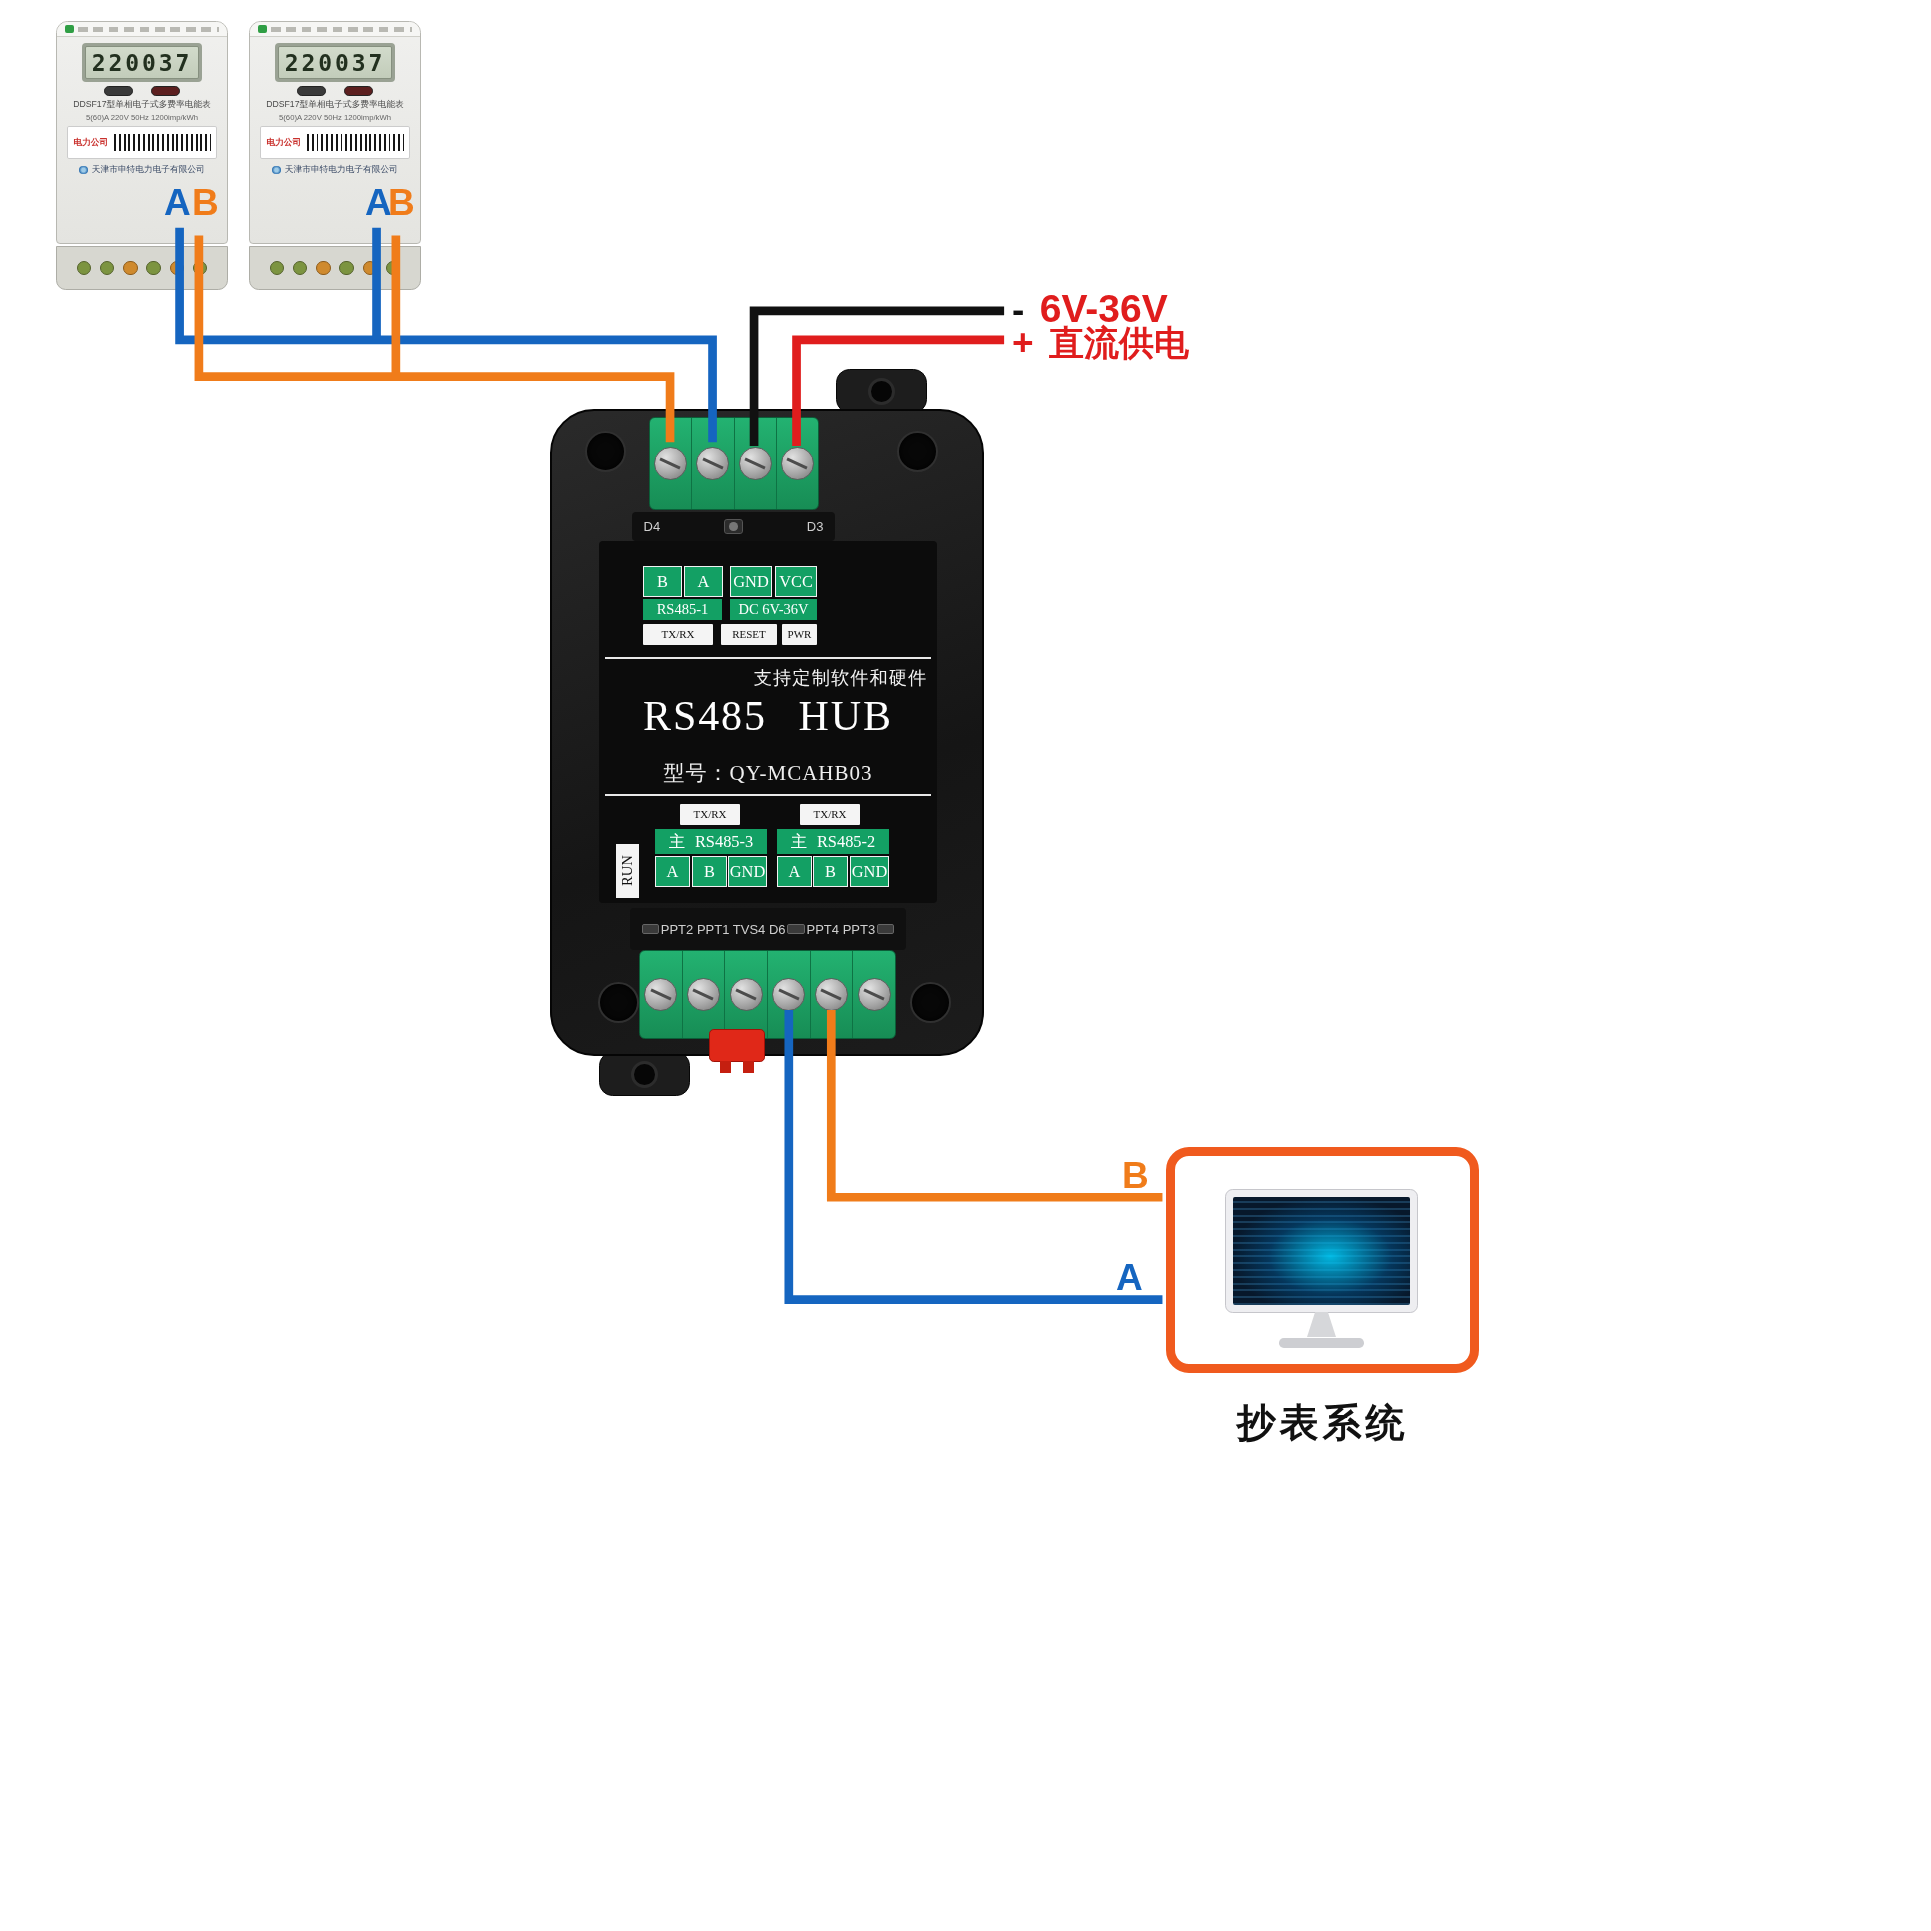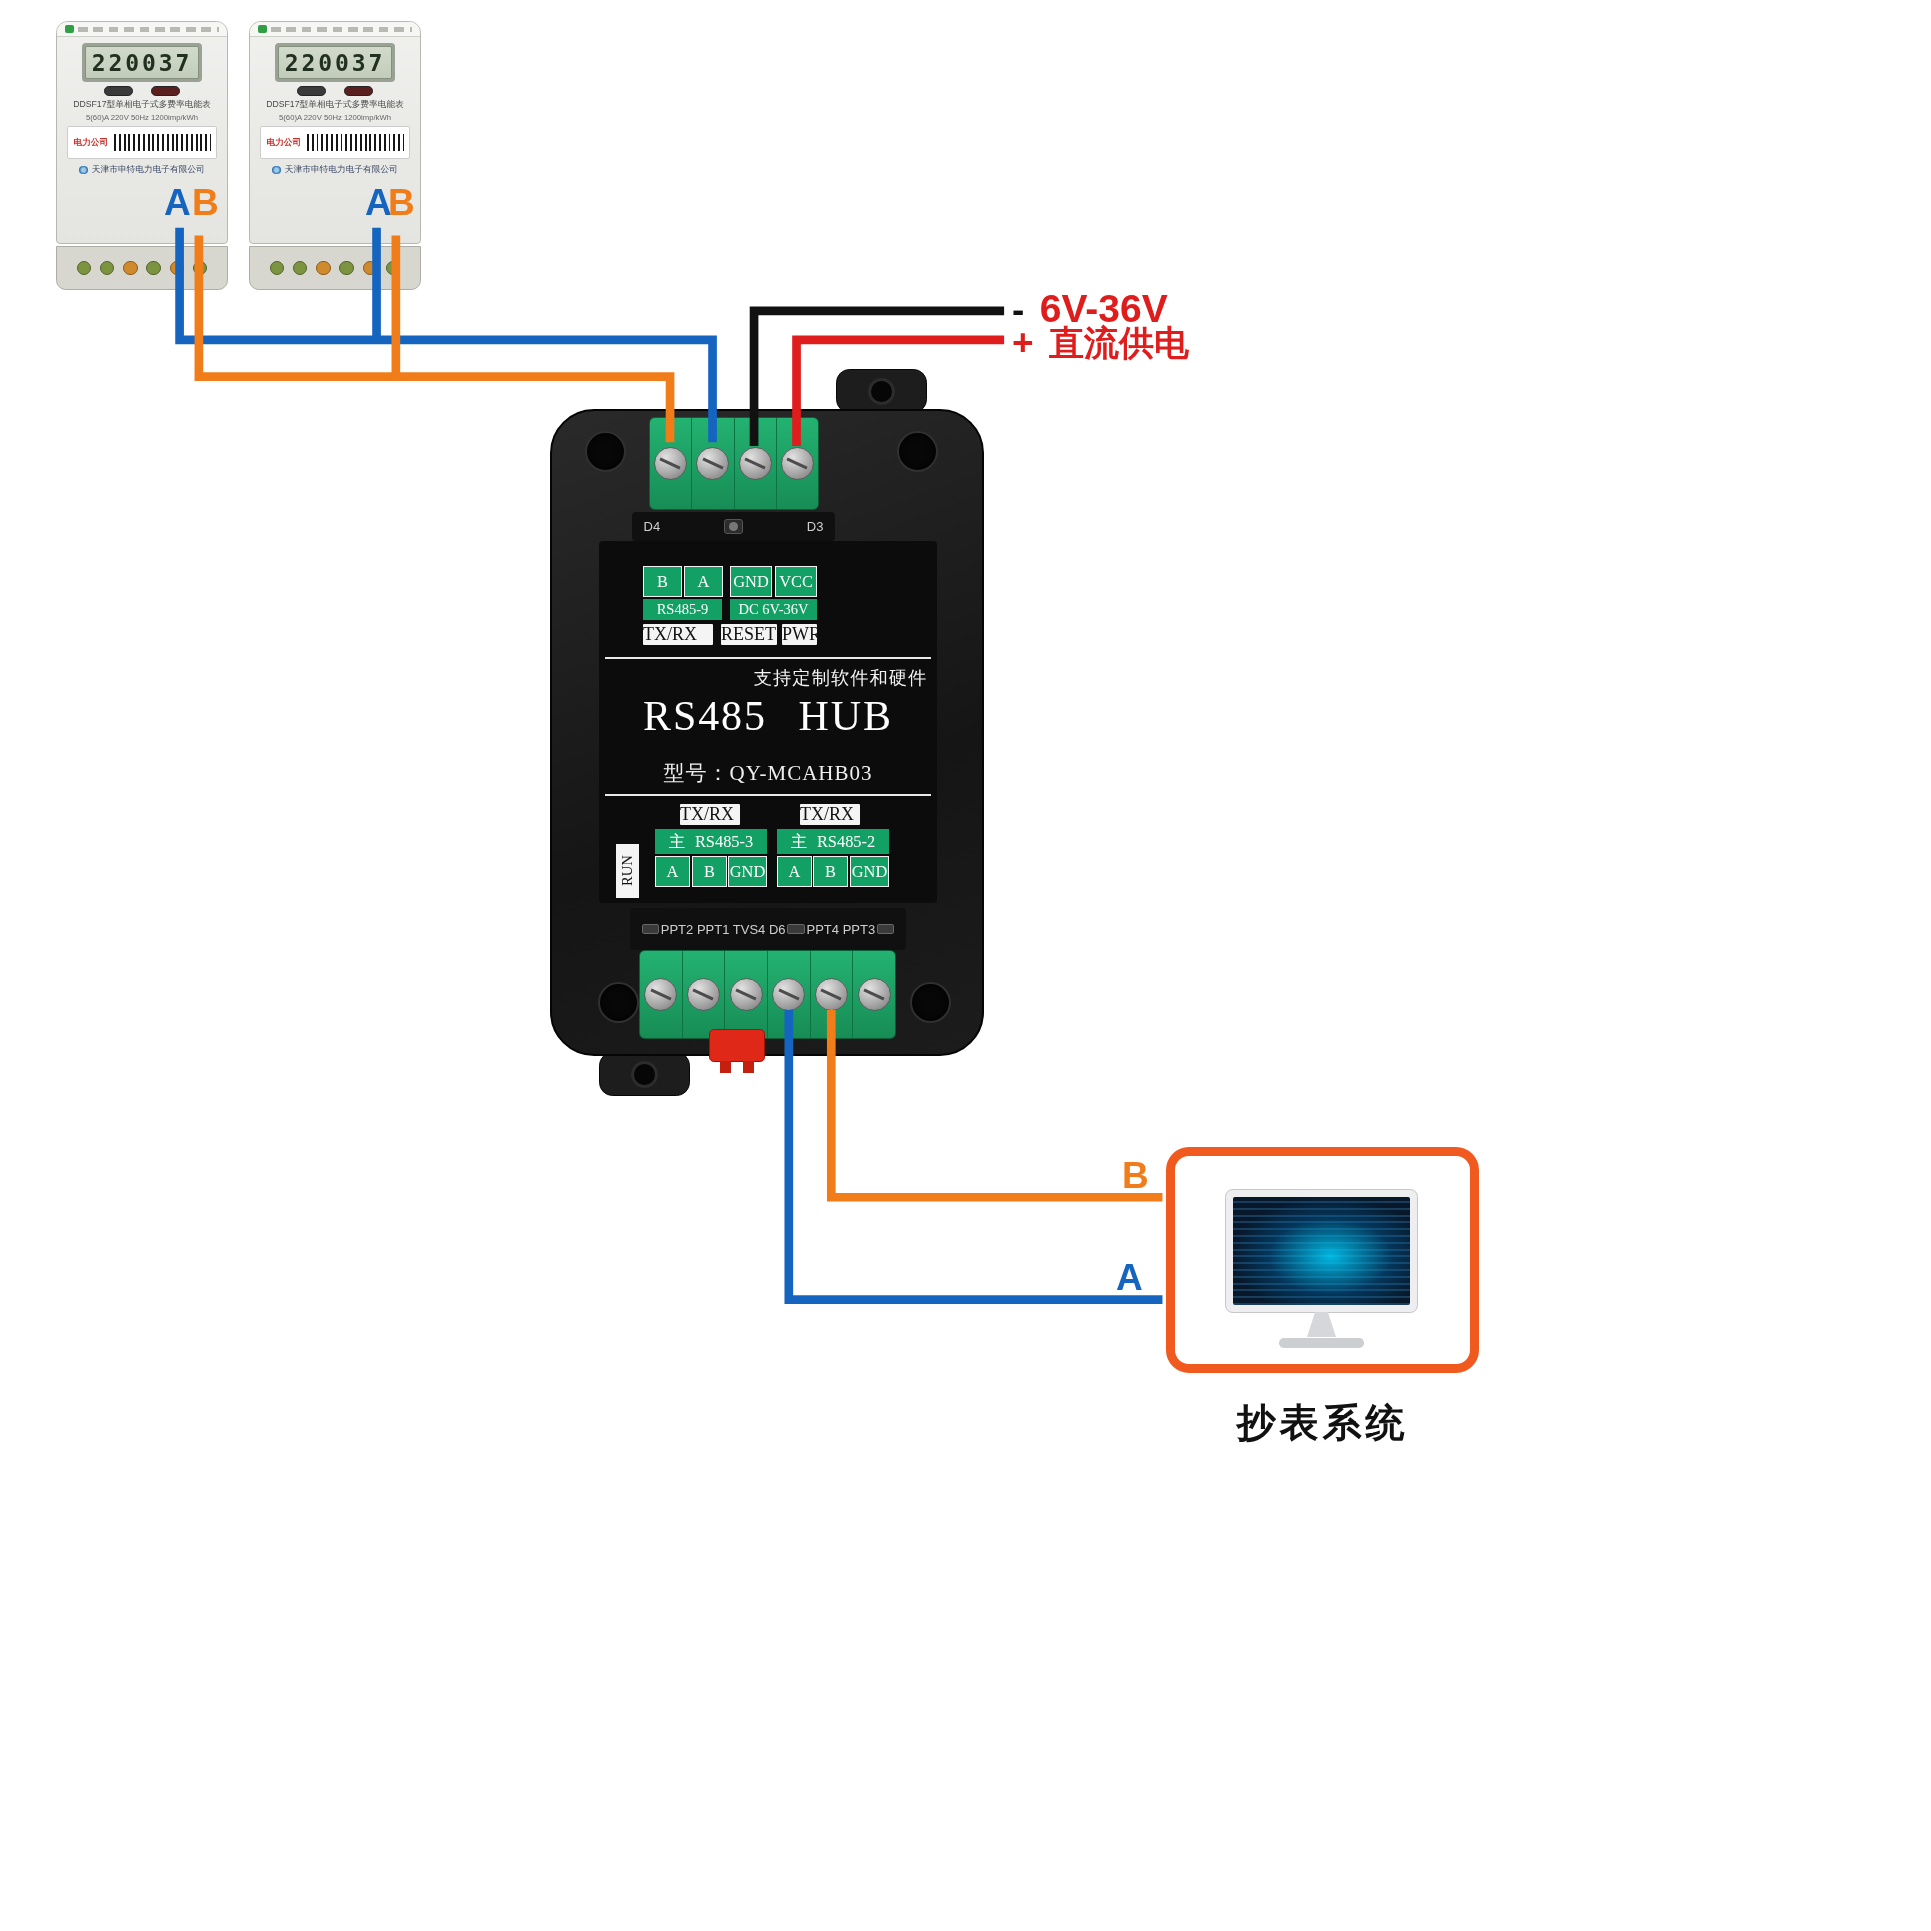--- a/index.html
+++ b/index.html
@@ -50,21 +50,21 @@
   .screw{position:relative;border-radius:50%;background:radial-gradient(circle at 35% 30%,#e2e2e2,#a8a8a8 55%,#757575);border:1.9px solid #5d5d5d}
   .screw .slot{position:absolute;left:14%;top:46%;width:72%;height:2.9px;background:#4c4c4c;transform:rotate(25deg)}
   .pcb-strip{position:absolute;background:#101010;border-radius:3.9px;display:flex;align-items:center;justify-content:space-between;padding:0 11.6px}
   .pcb-strip .tiny{font-size:13px;color:#cfcfcf}
   .pcb-btn{width:19.3px;height:15.4px;background:#2c2c2c;border:1px solid #555;border-radius:2.9px;display:flex;align-items:center;justify-content:center}
   .pcb-btn i{width:8.7px;height:8.7px;border-radius:50%;background:#777;display:block}
   .chip{width:17.4px;height:9.7px;background:#3a3a3a;border:1px solid #666;border-radius:1.9px}
   .hub-panel{position:absolute;left:599px;top:541px;width:338px;height:362px;background:#0c0c0c;border-radius:3.9px}
   .pin-box{position:absolute;height:31px;background:#13a064;border:1px solid #f2f2f2;color:#fff;text-align:center;line-height:29px;font-size:16.4px}
   .strip-box{position:absolute;height:21px;background:#13a064;color:#fff;text-align:center;line-height:21px;font-size:14.5px}
-  .white-box{position:absolute;height:21px;background:#f4f4f4;color:#111;line-height:21px;font-size:18px;border-radius:1px}
+  .white-box{position:absolute;height:21px;background:#f4f4f4;color:#111;text-align:center;line-height:21px;font-size:11px;border-radius:1px}
   .panel-div{position:absolute;left:5.8px;right:5.8px;height:1.9px;background:#e9e9e9}
   .hub-note{position:absolute;right:9.7px;color:#f2f2f2;font-size:18.3px;letter-spacing:1px}
   .hub-title{position:absolute;left:0;width:100%;text-align:center;color:#fff;font-size:42px;word-spacing:19.3px;letter-spacing:1.9px}
   .hub-model{position:absolute;left:0;width:100%;text-align:center;color:#efefef;font-size:21px;letter-spacing:1px}
   .run-box{position:absolute;background:#f4f4f4;color:#111;display:flex;align-items:center;justify-content:center;font-size:14.5px;writing-mode:vertical-rl;transform:rotate(180deg)}
   .port-strip{position:absolute;height:25px;background:#13a064;color:#fff;display:flex;align-items:center;justify-content:center;gap:9.7px;font-size:16.4px}
   .red-jumper{position:absolute;left:709px;top:1029px;width:56px;height:33px;background:#e02818;border:1.9px solid #a01208;border-radius:4.8px}
   .red-jumper:after{content:"";position:absolute;left:9.7px;top:31px;width:11.6px;height:11.6px;background:#c51f10}
   .red-jumper:before{content:"";position:absolute;right:9.7px;top:31px;width:11.6px;height:11.6px;background:#c51f10}
 
@@ -199,21 +199,21 @@
   <span class="tiny">D3</span>
 </div>
 
 <div class="hub-panel serif">
 
   <div class="pin-box" style="left:44px;top:25px;width:39px">B</div>
   <div class="pin-box" style="left:85px;top:25px;width:39px">A</div>
   <div class="pin-box" style="left:131px;top:25px;width:42px">GND</div>
   <div class="pin-box" style="left:176px;top:25px;width:42px">VCC</div>
 
-  <div class="strip-box" style="left:44px;top:58px;width:79px">RS485-9</div>
+  <div class="strip-box" style="left:44px;top:58px;width:79px">RS485-1</div>
   <div class="strip-box" style="left:131px;top:58px;width:87px">DC 6V-36V</div>
 
   <div class="white-box" style="left:44px;top:83px;width:70px">TX/RX</div>
   <div class="white-box" style="left:122px;top:83px;width:56px">RESET</div>
   <div class="white-box" style="left:183px;top:83px;width:35px">PWR</div>
 
   <div class="panel-div" style="top:116px"></div>
   <div class="hub-note" style="top:124px">支持定制软件和硬件</div>
   <div class="hub-title" style="top:151px">RS485 HUB</div>
   <div class="hub-model" style="top:218px">型号：QY-MCAHB03</div>

